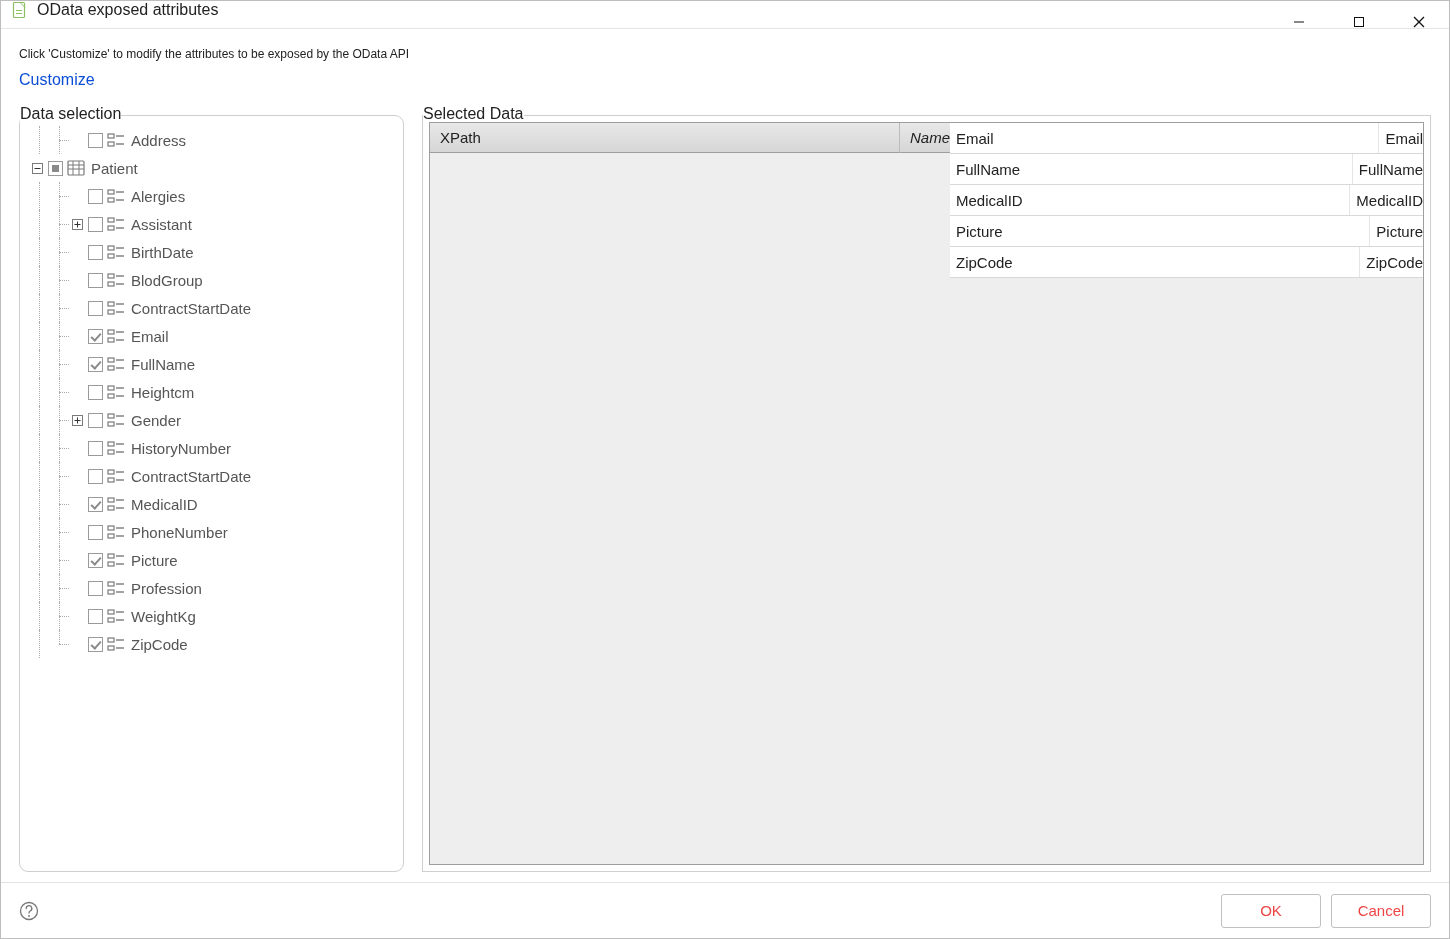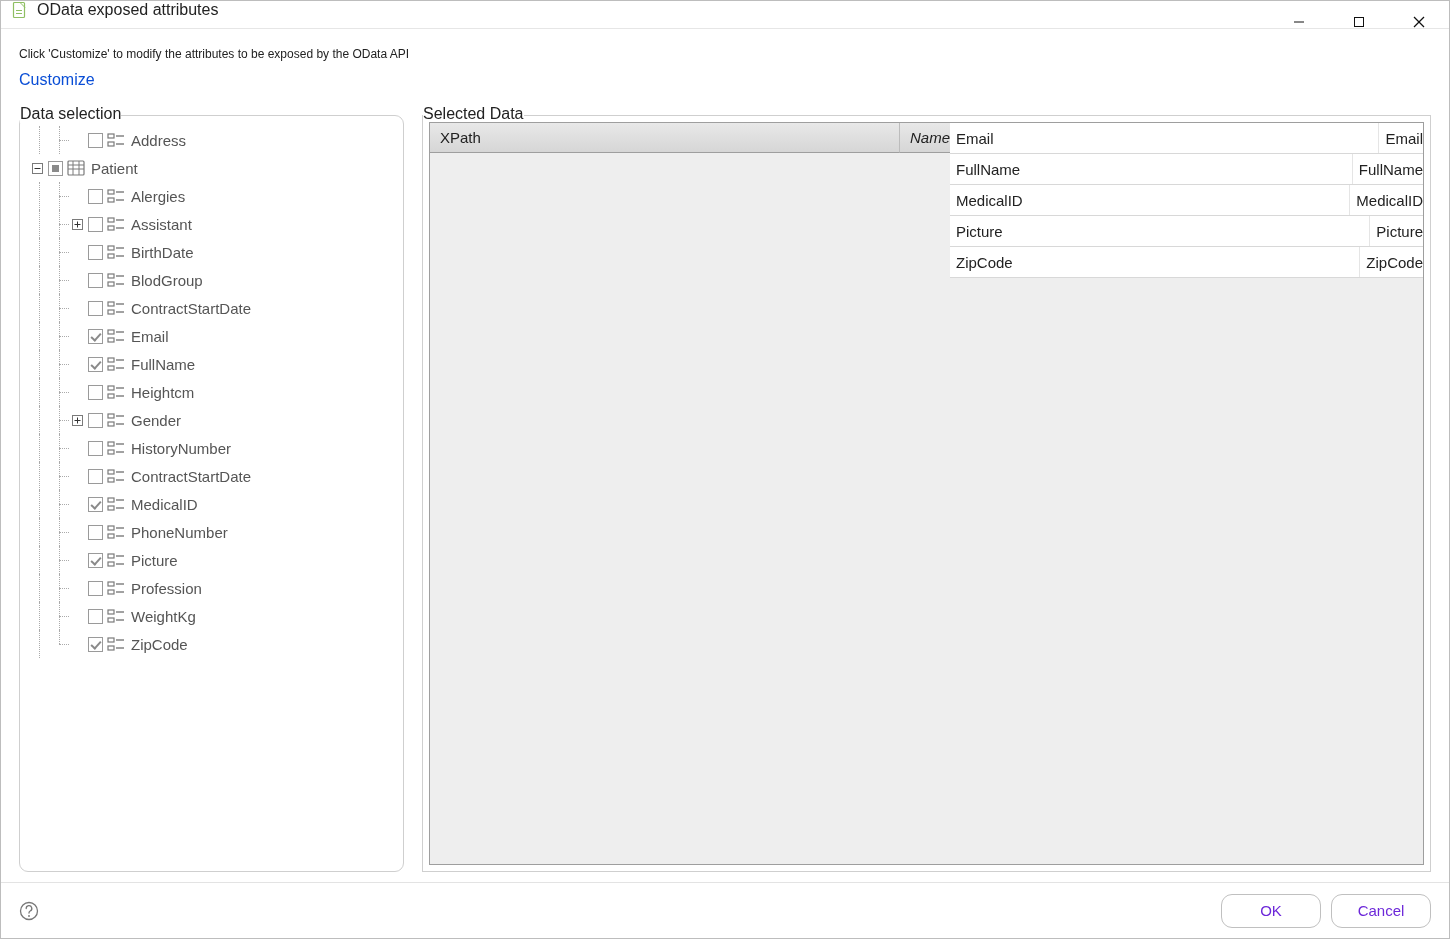--- a/index.html
+++ b/index.html
@@ -192,23 +192,23 @@
   .help-icon {
     width: 20px; height: 20px;
     color: #555;
   }
   .help-icon svg { width: 20px; height: 20px; }
   .footer .spacer { flex: 1; }
   .btn {
     min-width: 100px; height: 34px;
     border: 1px solid #c0c0c0;
     background: #fff;
-    border-radius: 11px;
+    border-radius: 3px;
     display: flex; align-items: center; justify-content: center;
-    font-size: 15px; color: #6d28d9;
+    font-size: 15px; color: #ef4444;
     margin-left: 10px;
   }
 </style>
 </head>
 <body>
 
 <div class="window">
 
   <div class="titlebar">
     <span class="app-icon">

